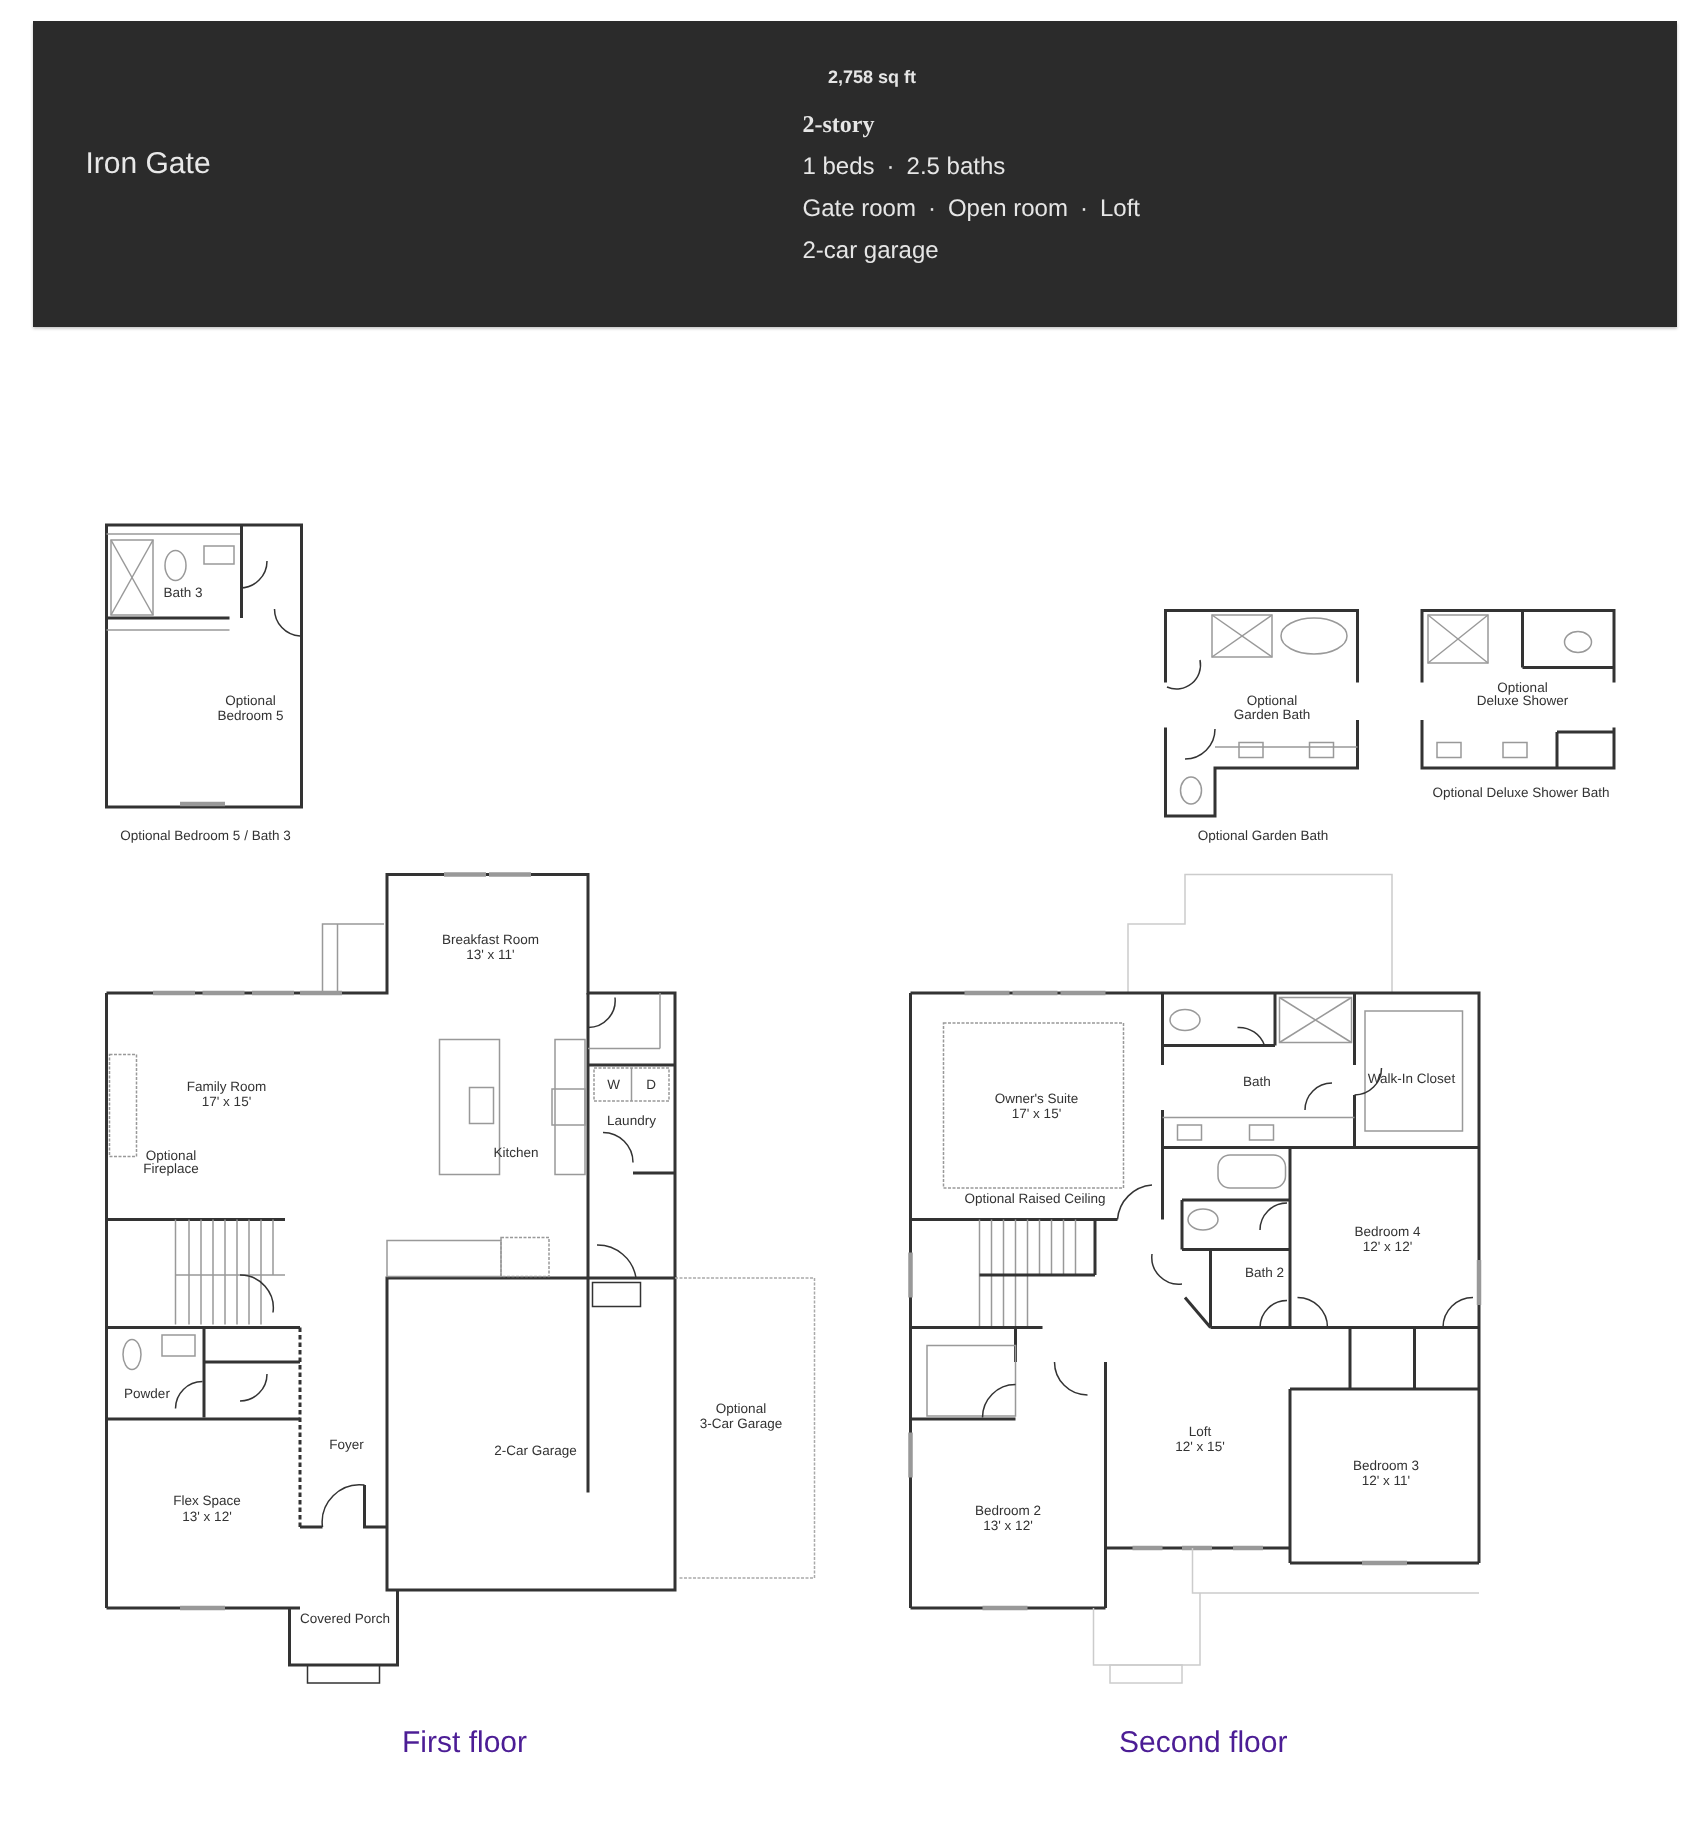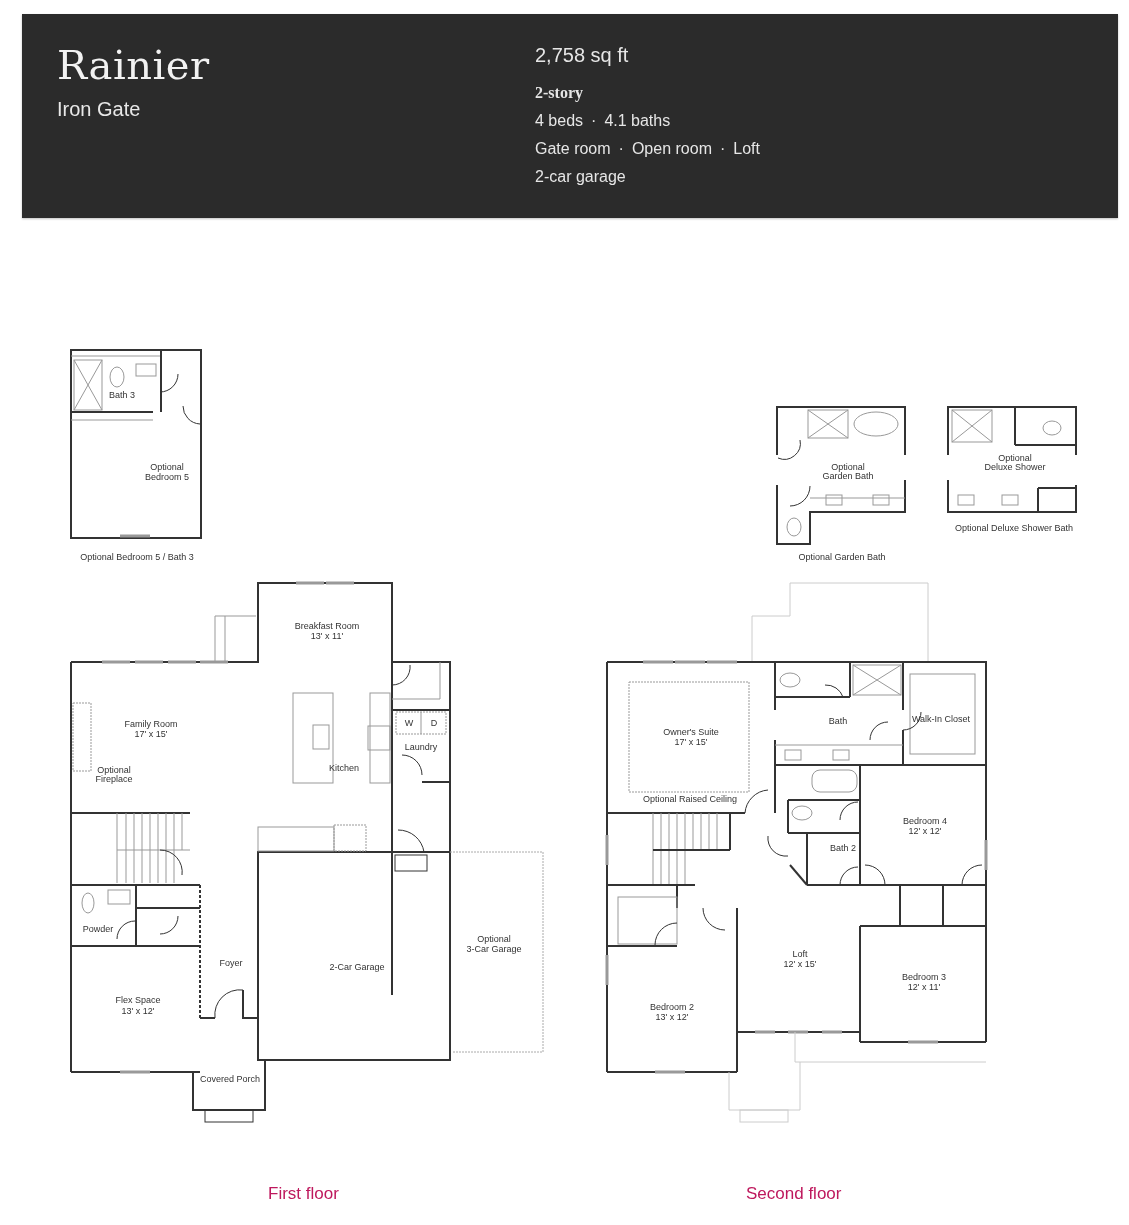--- a/index.html
+++ b/index.html
@@ -4,40 +4,39 @@
 <style>
   html, body { margin: 0; padding: 0; background: #ffffff; }
   body { width: 1129px; height: 1225px; position: relative; overflow: hidden; font-family: "Liberation Sans", sans-serif; }
   .header {
     position: absolute; left: 22px; top: 14px; width: 1096px; height: 204px;
     background: #2b2b2b; box-shadow: 0 1px 2px rgba(0,0,0,0.25);
   }
   .plan-name { position: absolute; left: 35px; top: 28px; font-family: "DejaVu Serif", serif; font-size: 40px; color: #f2f2f2; letter-spacing: 0.5px; }
   .community { position: absolute; left: 35px; top: 84px; font-size: 20px; color: #e8e8e8; text-align: right; }
   .specs { position: absolute; left: 513px; top: 30px; color: #e6e6e6; font-size: 16px; }
-  .specs .sq { font-weight: normal; font-size: 20px; margin-bottom: 16px; }
+  .specs .sq { font-weight: bold; font-size: 12px; margin-bottom: 16px; margin-left: 17px; }
   .specs .line { margin-bottom: 9px; line-height: 19px; }
   .specs .bold { font-weight: bold; font-family: Liberation Serif, serif; }
   .specs .sep { margin: 0 8px; }
   svg { position: absolute; left: 0; top: 0; }
   .room-label { font-family: "Liberation Sans", sans-serif; font-size: 9px; fill: #333; text-anchor: middle; }
   .caption { font-family: "Liberation Sans", sans-serif; font-size: 9px; fill: #333; text-anchor: middle; }
-  .floor-label { position: absolute; font-size: 17px; color: #be185d; margin-top: 33px; }
+  .floor-label { position: absolute; font-size: 20px; color: #4c1d95; }
 </style>
 </head>
 <body>
 
 <div class="header">
-  <div class="plan-name">Rainier</div>
   <div class="community">Iron Gate</div>
   <div class="specs">
     <div class="sq">2,758 sq ft</div>
     <div class="line bold">2-story</div>
     <div class="line">
-      <span>4 beds</span><span class="sep">·</span><span>4.1 baths</span>
+      <span>1 beds</span><span class="sep">·</span><span>2.5 baths</span>
     </div>
     <div class="line">
       <span>Gate room</span><span class="sep">·</span><span>Open room</span><span class="sep">·</span><span>Loft</span>
     </div>
     <div class="line">2-car garage</div>
   </div>
 </div>
 
 <svg width="1129" height="1225" viewBox="0 0 1129 1225">
   <g fill="none" stroke="#333" stroke-width="2">

